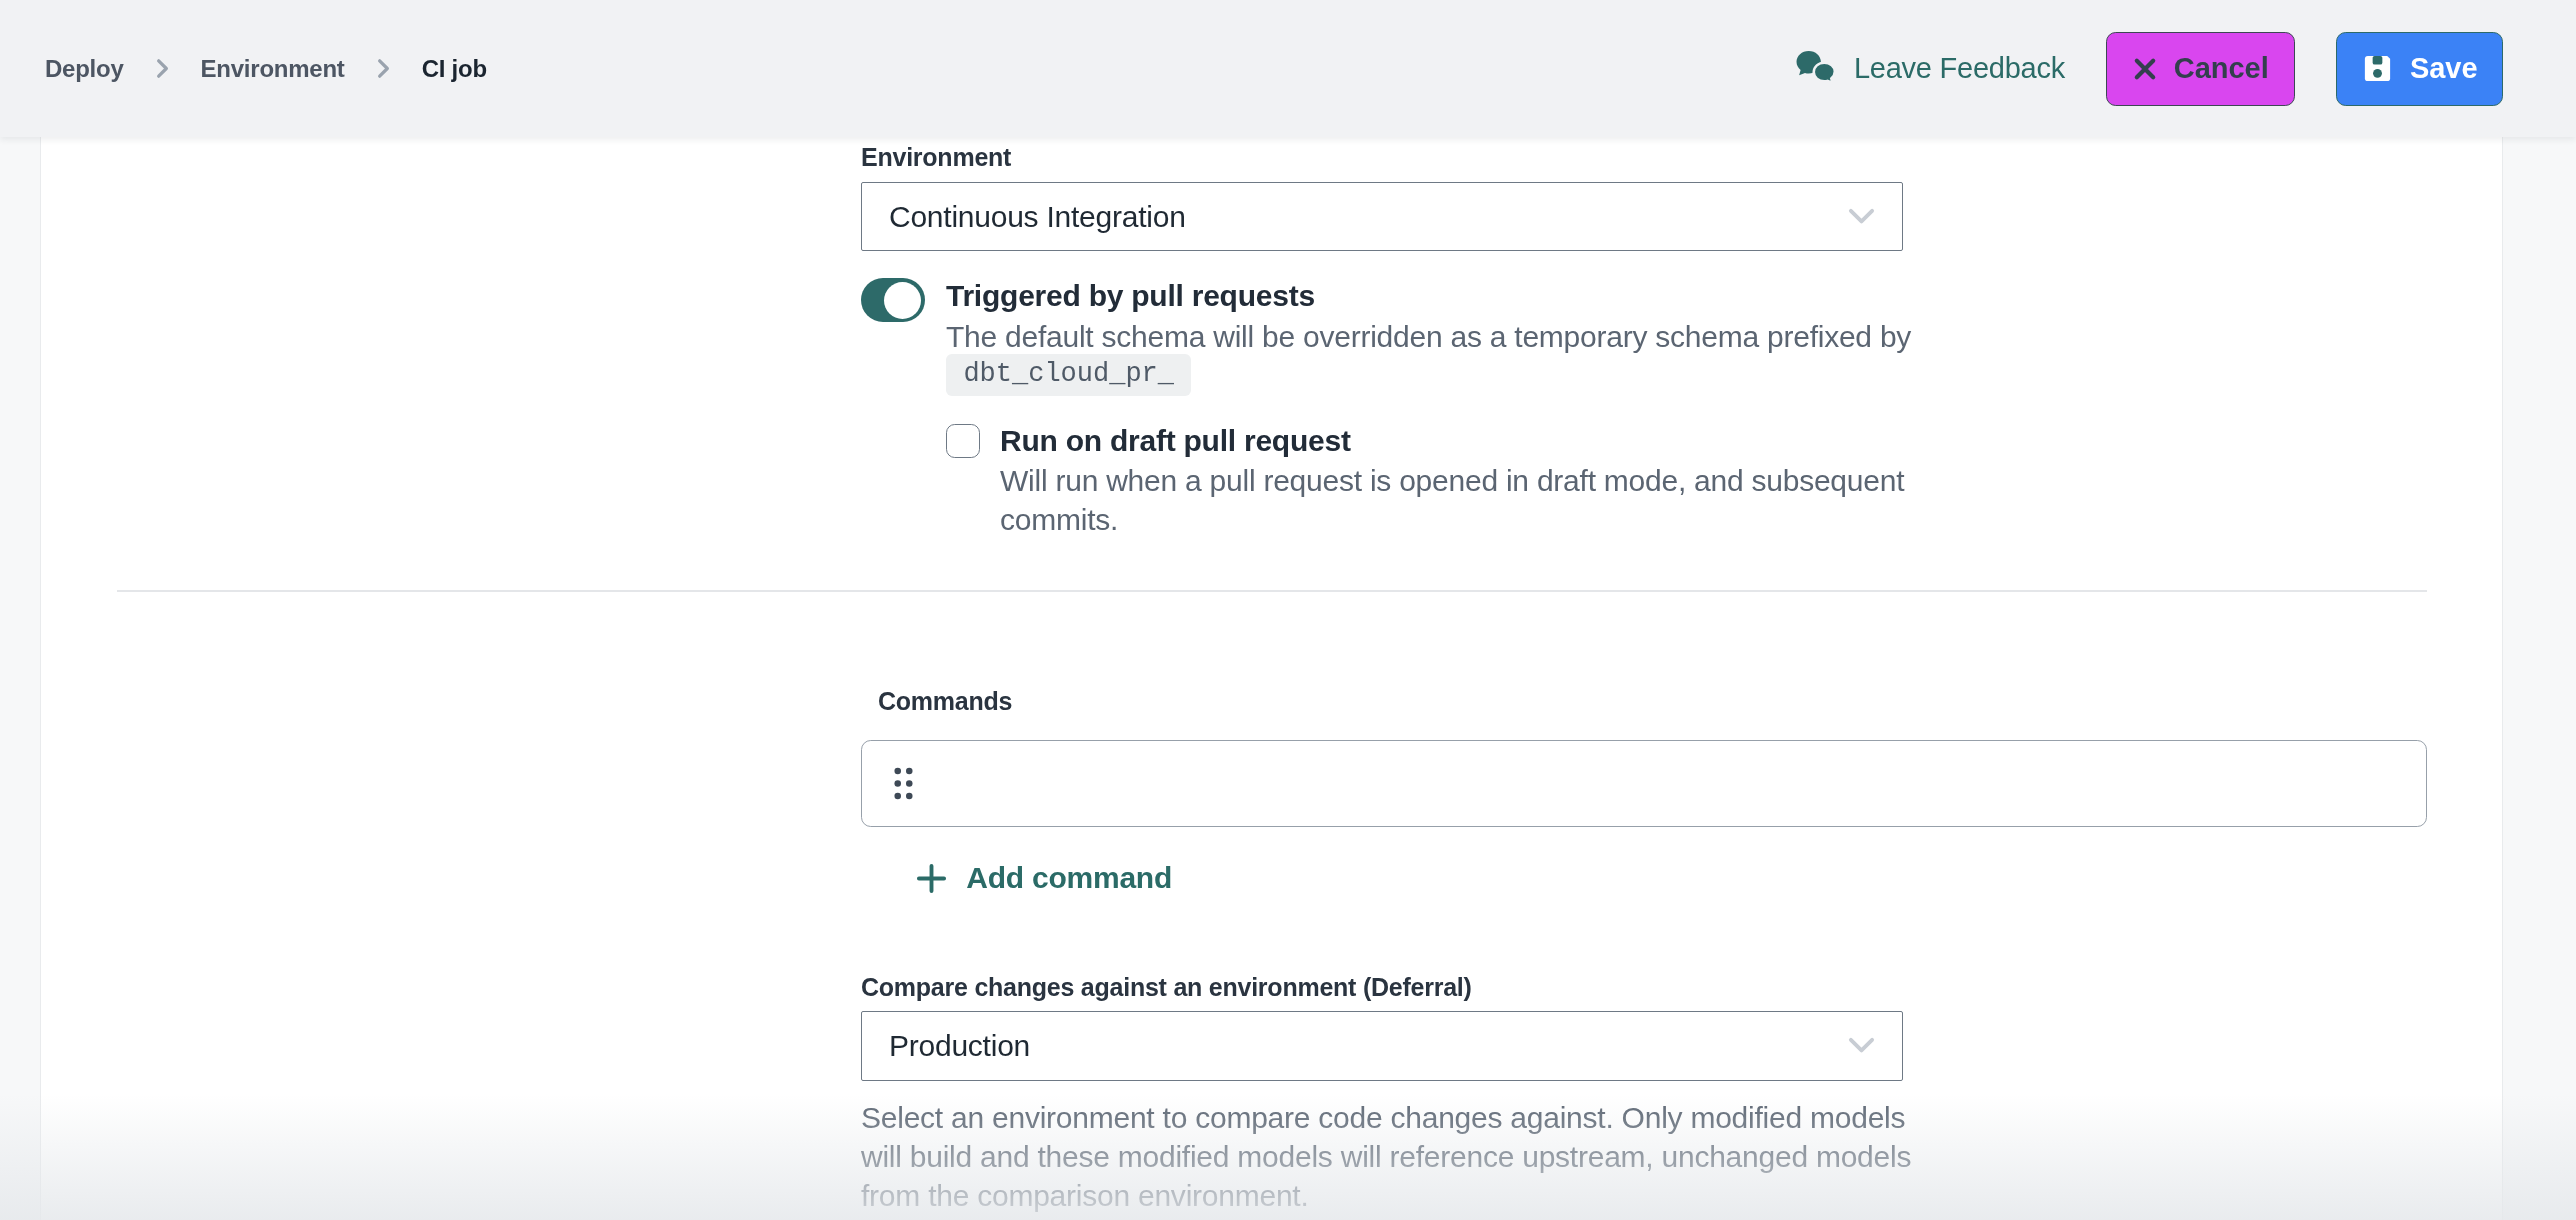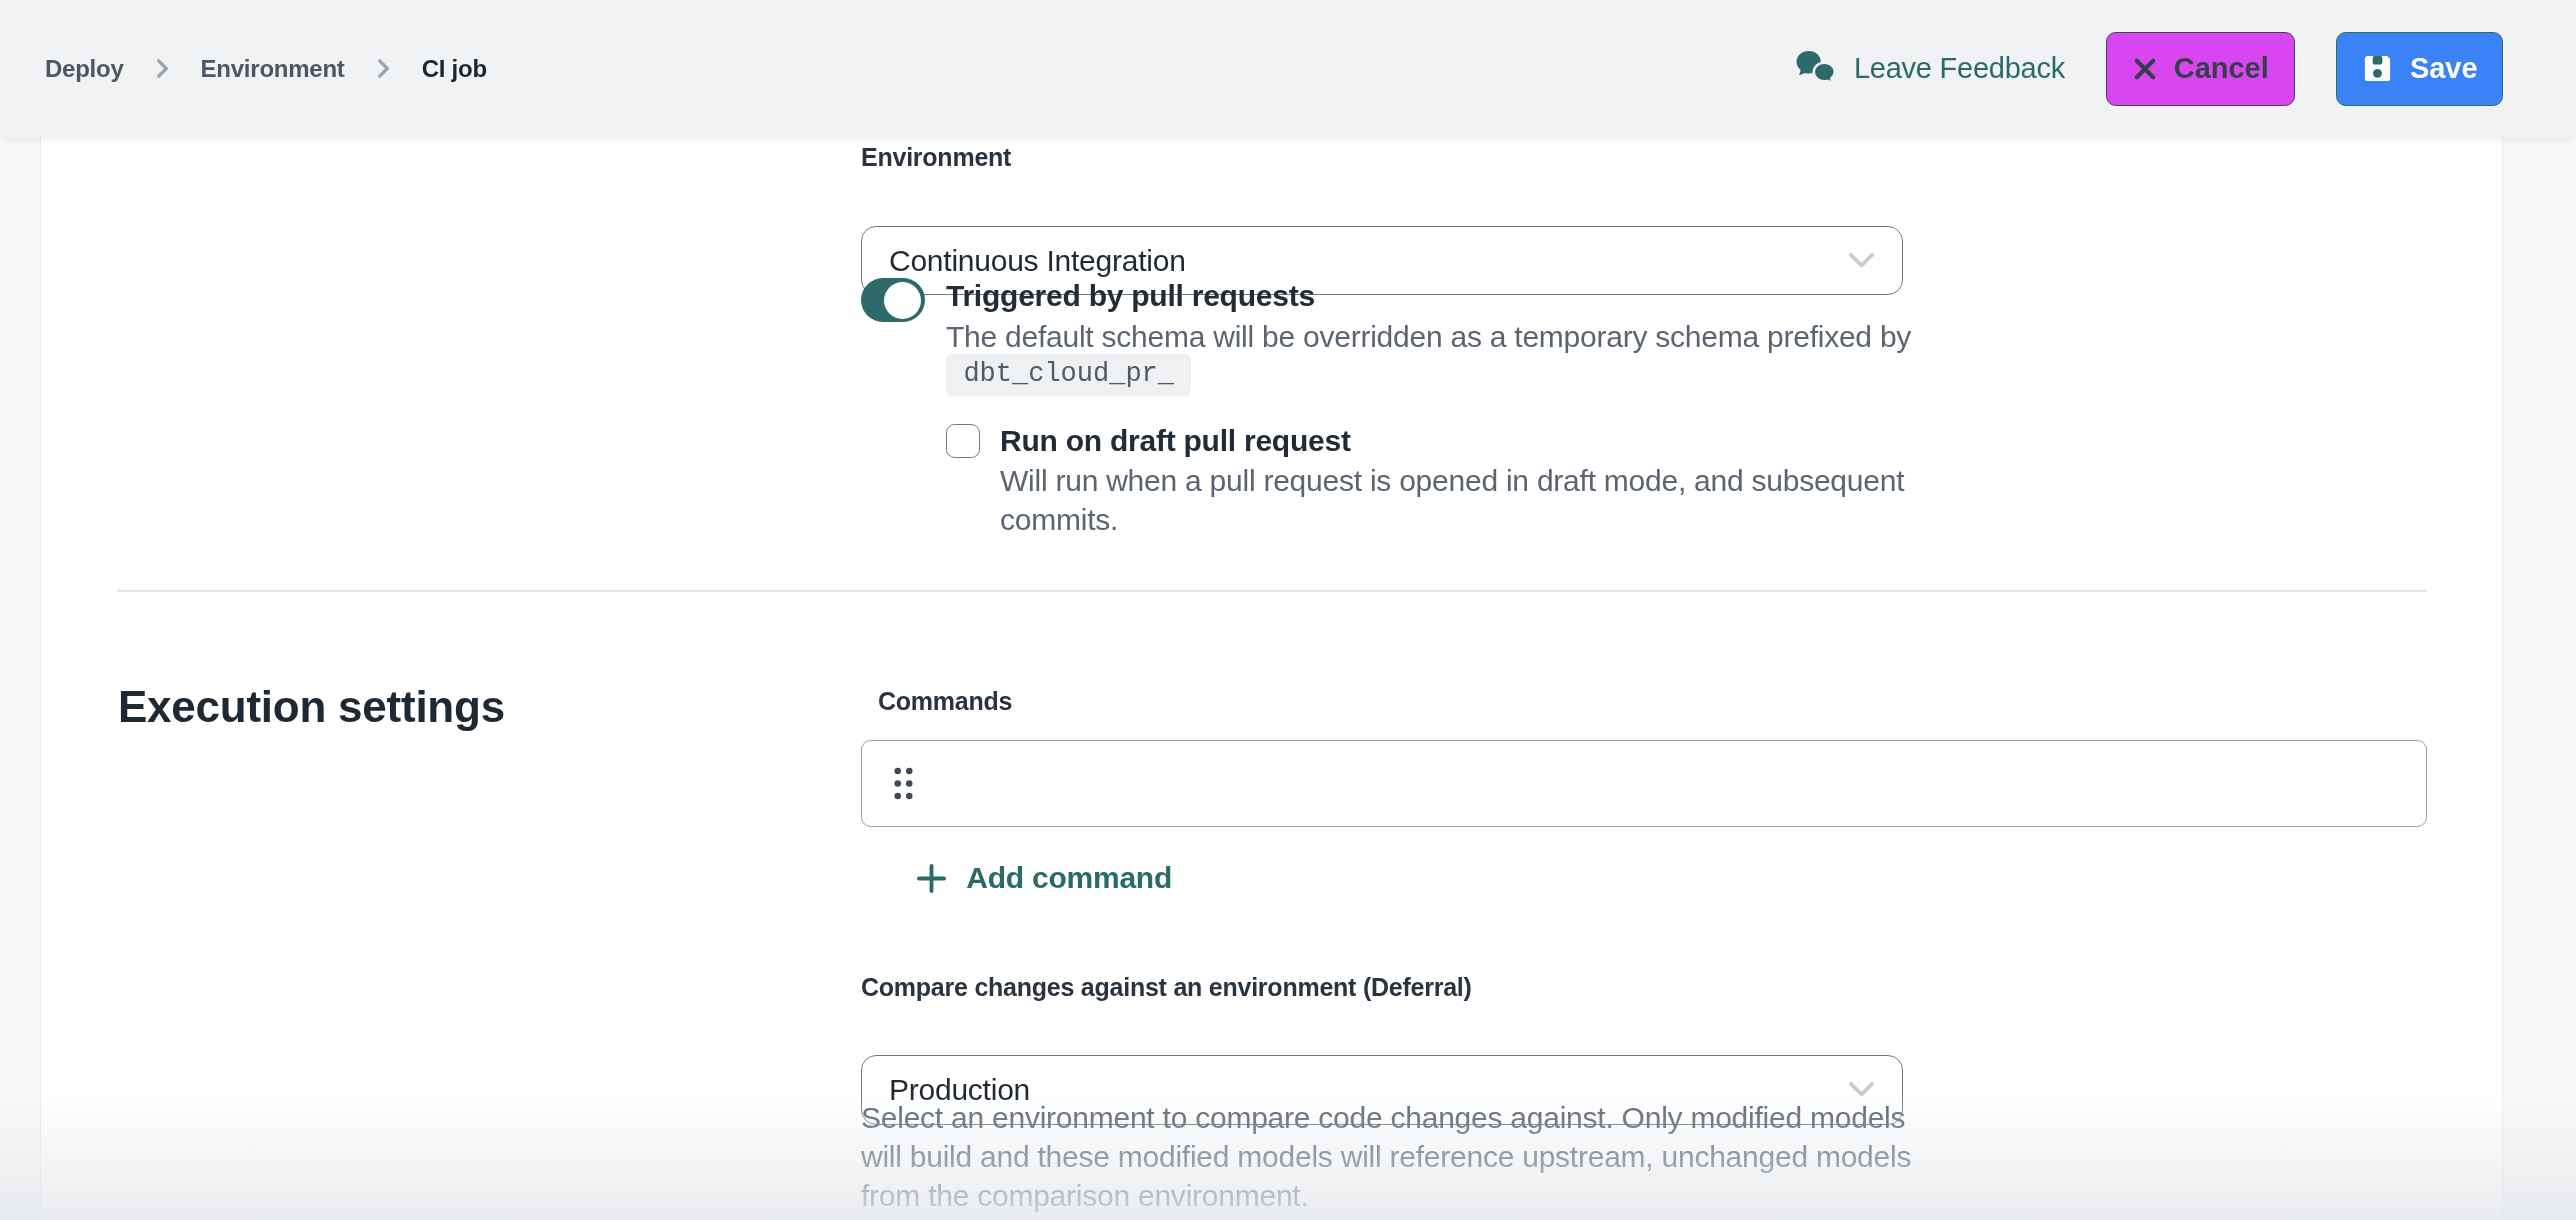--- a/index.html
+++ b/index.html
@@ -81,25 +81,24 @@
   .field-label {
     position: absolute;
     font-size: 25px; font-weight: 700; color: #2a3440;
     white-space: nowrap;
   }
   .select-box {
     position: absolute;
     width: 1042px; height: 69px;
     background: #fff;
     border: 1.9px solid #6e7985;
-    border-radius: 15px;
+    border-radius: 2px;
     display: flex; align-items: center; justify-content: space-between;
     padding: 0 25px 0 27px;
     cursor: pointer;
-    margin-top: 44px;
   }
   .select-value { font-size: 30px; color: #1f2933; }
   .toggle {
     position: absolute;
     width: 64px; height: 44px; border-radius: 23px;
     background: #2d6a69; cursor: pointer;
   }
   .toggle .knob {
     position: absolute; right: 3.9px; top: 3.9px;
     width: 37px; height: 37px; border-radius: 50%;
@@ -247,21 +246,20 @@
   <span class="code-chip" style="left:946px; top:354px;">dbt_cloud_pr_</span>
 
   <span class="checkbox" style="left:946px; top:424px;"></span>
 
   <span class="bold-label" style="left:1000px; top:424px;">Run on draft pull request</span>
 
   <span class="gray-text" style="left:1000px; top:461px; width:1015px;">Will run when a pull request is opened in draft mode, and subsequent commits.</span>
 
   <div class="divider" style="left:117px; top:590px; width:2310px;"></div>
 
-  <h1 class="section-title" style="left:118px; top:682px;">Execution settings</h1>
 
   <label class="field-label" style="left:861px; top:687px;margin-left:17px;">Commands</label>
 
   <div class="command-box">
     <span class="drag-handle">
       <svg width="25" height="41" viewBox="0 0 26 42">
         <circle cx="7" cy="8" r="3.4" fill="#3e4956"></circle>
           <circle cx="19" cy="8" r="3.4" fill="#3e4956"></circle>
         <circle cx="7" cy="21" r="3.4" fill="#3e4956"></circle>
           <circle cx="19" cy="21" r="3.4" fill="#3e4956"></circle>

